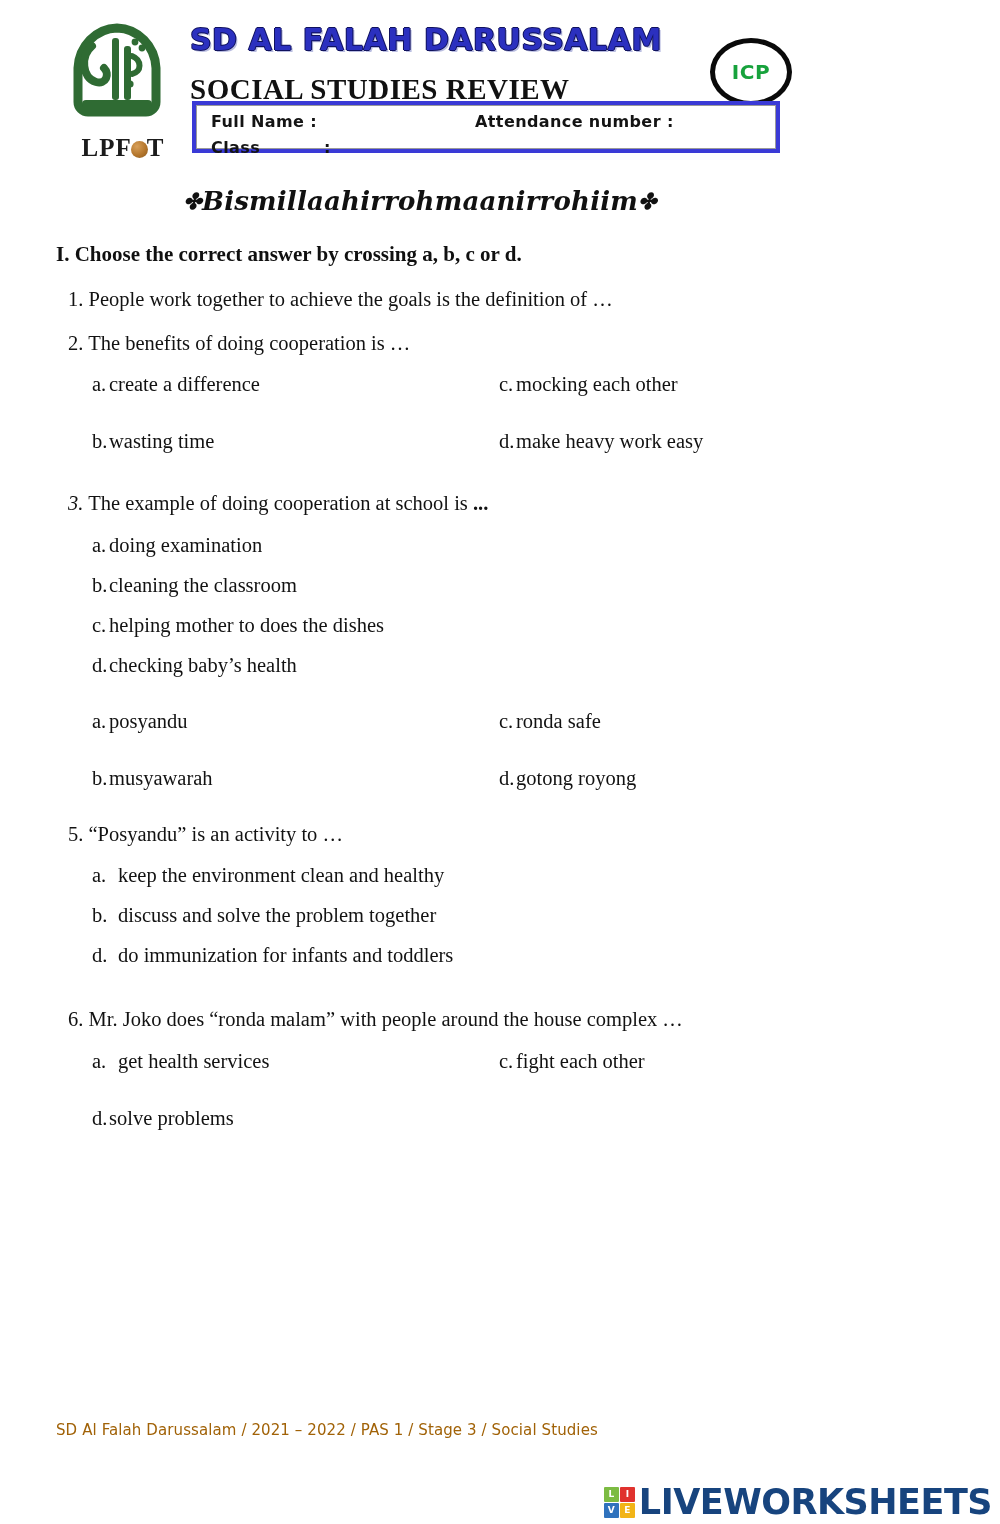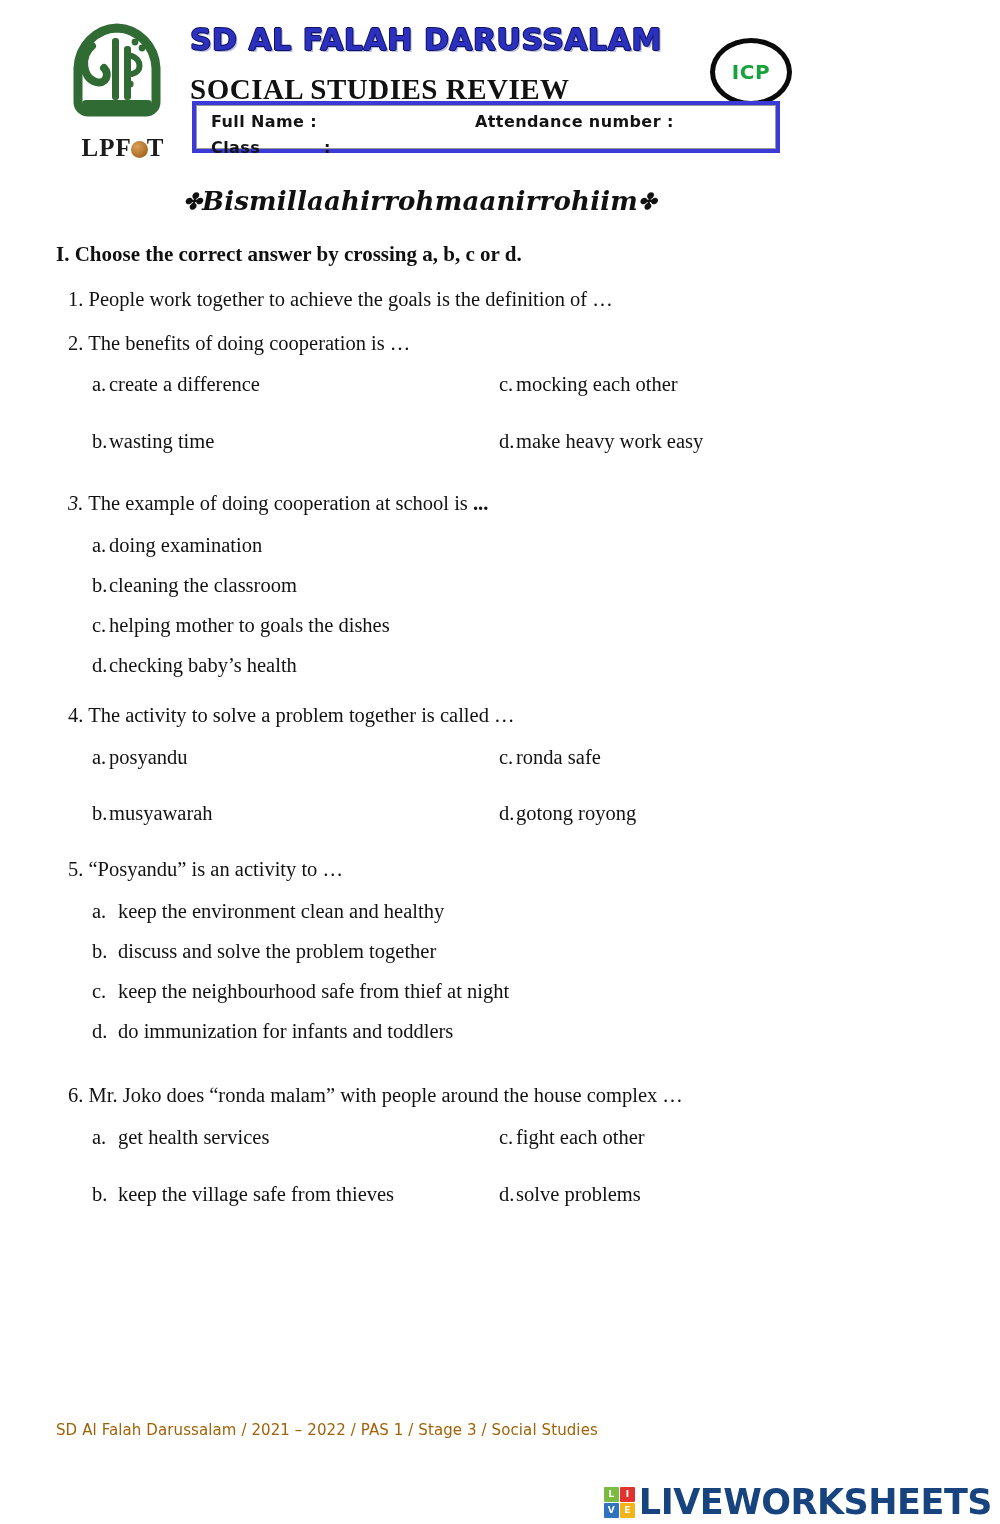--- a/index.html
+++ b/index.html
@@ -336,60 +336,54 @@
   </div>
 
   <div class="question q3">
     <div class="q-stem">
       <span class="q-num-italic">3.</span>
       <span>The example of doing cooperation at school is </span><span class="bold-dots">...</span>
     </div>
     <div class="options-1col">
       <div class="opt opt-narrow"><span class="opt-letter">a.</span><span>doing examination</span></div>
       <div class="opt opt-narrow"><span class="opt-letter">b.</span><span>cleaning the classroom</span></div>
-      <div class="opt opt-narrow"><span class="opt-letter">c.</span><span>helping mother to goals the dishes</span></div>
+      <div class="opt opt-narrow"><span class="opt-letter">c.</span><span>helping mother to does the dishes</span></div>
       <div class="opt opt-narrow"><span class="opt-letter">d.</span><span>checking baby’s health</span></div>
     </div>
   </div>
 
   <div class="question q4">
-    <div class="q-stem">
-      <span>4.</span>
-      <span>The activity to solve a problem together is called …</span>
-    </div>
     <div class="options-2col">
       <div class="opt opt-narrow"><span class="opt-letter">a.</span><span>posyandu</span></div>
       <div class="opt opt-narrow"><span class="opt-letter">c.</span><span>ronda safe</span></div>
       <div class="opt opt-narrow"><span class="opt-letter">b.</span><span>musyawarah</span></div>
       <div class="opt opt-narrow"><span class="opt-letter">d.</span><span>gotong royong</span></div>
     </div>
   </div>
 
   <div class="question q5">
     <div class="q-stem">
       <span>5.</span>
       <span>“Posyandu” is an activity to …</span>
     </div>
     <div class="options-1col">
       <div class="opt opt-wide"><span class="opt-letter">a.</span><span>keep the environment clean and healthy</span></div>
       <div class="opt opt-wide"><span class="opt-letter">b.</span><span>discuss and solve the problem together</span></div>
-      <div class="opt opt-wide"><span class="opt-letter">c.</span><span>keep the neighbourhood safe from thief at night</span></div>
       <div class="opt opt-wide"><span class="opt-letter">d.</span><span>do immunization for infants and toddlers</span></div>
     </div>
   </div>
 
   <div class="question q6">
     <div class="q-stem">
       <span>6.</span>
       <span>Mr. Joko does “ronda malam” with people around the house complex …</span>
     </div>
     <div class="options-2col">
       <div class="opt opt-wide"><span class="opt-letter">a.</span><span>get health services</span></div>
       <div class="opt opt-narrow"><span class="opt-letter">c.</span><span>fight each other</span></div>
-      <div class="opt opt-wide"><span class="opt-letter">b.</span><span>keep the village safe from thieves</span></div>
       <div class="opt opt-narrow"><span class="opt-letter">d.</span><span>solve problems</span></div>
     </div>
   </div>
 
 </div>
 
 <div class="footer-text">SD Al Falah Darussalam / 2021 – 2022 / PAS 1 / Stage 3 / Social Studies</div>
 
 <div class="lw-logo">
   <div class="lw-tiles">

